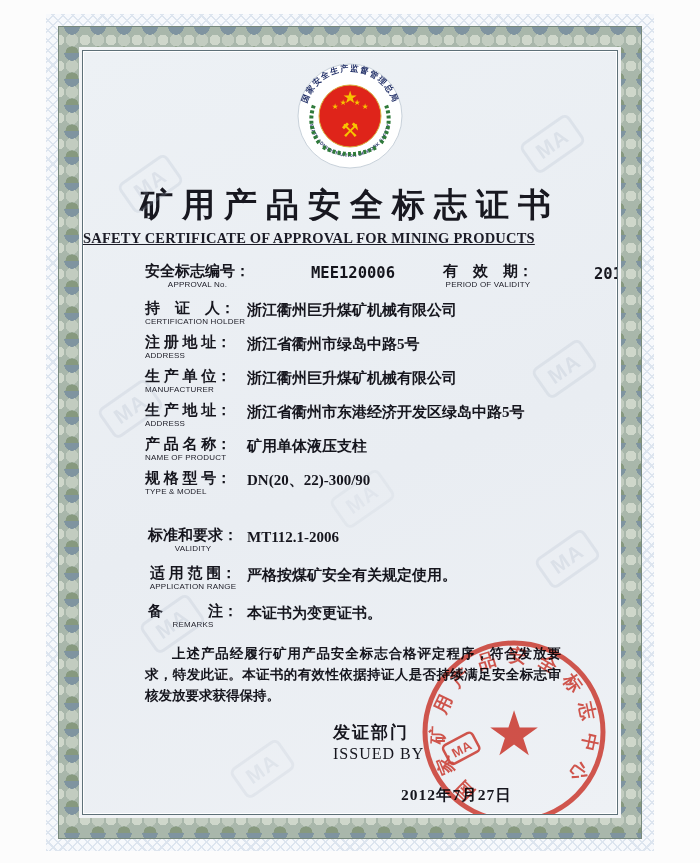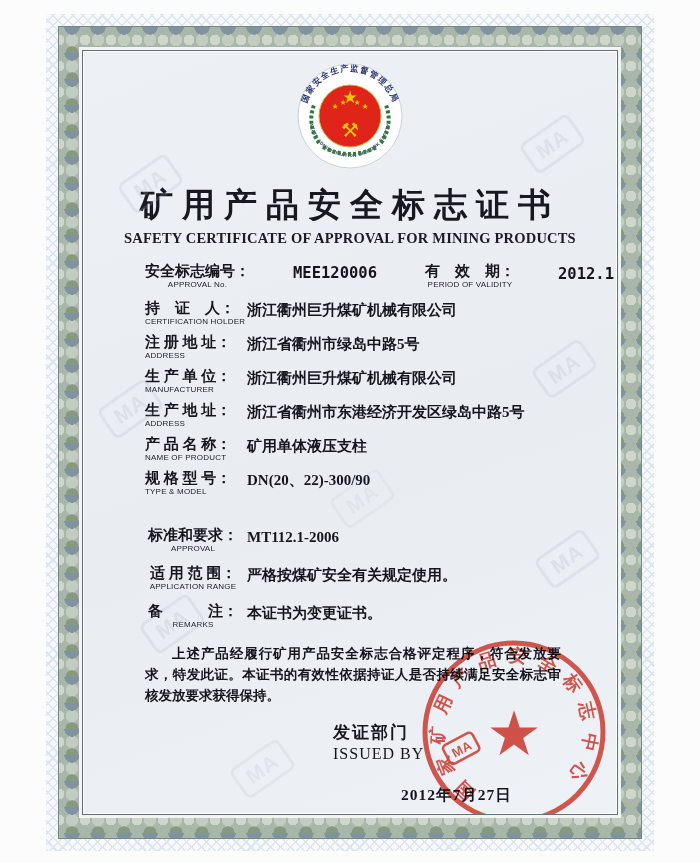--- a/index.html
+++ b/index.html
@@ -78,26 +78,27 @@
   .title{
     text-align:center;
     font-size:33px;
     font-weight:bold;
     letter-spacing:9px;
     margin:10px 0 2px 0;
     color:#181820;
     font-family:"DejaVu Serif","Liberation Serif",serif;
   }
   .subtitle{
-    text-align:center;
+    text-align:left;
     font-size:14.5px;
     font-weight:bold;
     letter-spacing:0.2px;
     color:#1b1b26;
     font-family:"Liberation Serif",serif;
+    text-decoration:underline;
   }
   .meta-row{
     display:flex;
     margin:16px 28px 6px 62px;
     align-items:flex-start;
     text-align:center;
   }
   .label-block{display:inline-block;}
   .cjk-label{
     display:block;
@@ -112,21 +113,21 @@
     font-family:"Liberation Sans",sans-serif;
     letter-spacing:0.2px;
     color:#21212b;
     white-space:nowrap;
     line-height:1.2;
   }
   .meta-value{
     font-size:15.5px;
     font-weight:bold;
     font-family:"DejaVu Sans Mono","Liberation Mono",monospace;
-    margin-left:7px;
+    margin-left:25px;
     padding-top:1px;
     white-space:nowrap;
     padding-left:36px;
   }
   .meta-group{display:flex;align-items:flex-start;}
   .meta-group.validity{margin-left:48px;}
 
   .fields{margin:10px 20px 0 62px;}
   .field-row{
     display:flex;
@@ -283,21 +284,21 @@
                 <span class="en-label">TYPE &amp; MODEL</span>
               </span>
               <span class="field-value">DN(20、22)-300/90</span>
             </div>
           </div>
 
           <div class="sections">
             <div class="field-row">
               <span class="label-block">
                 <span class="cjk-label">标准和要求：</span>
-                <span class="en-label">APPROVAL</span>
+                <span class="en-label">VALIDITY</span>
               </span>
               <span class="field-value">MT112.1-2006</span>
             </div>
             <div class="field-row">
               <span class="label-block">
                 <span class="cjk-label">适 用 范 围：</span>
                 <span class="en-label">APPLICATION RANGE</span>
               </span>
               <span class="field-value">严格按煤矿安全有关规定使用。</span>
             </div>

